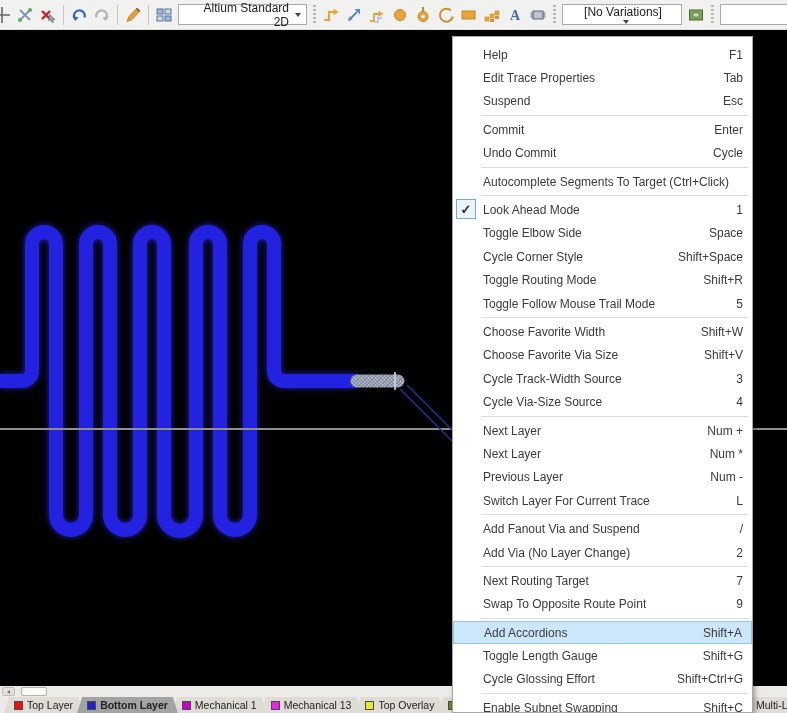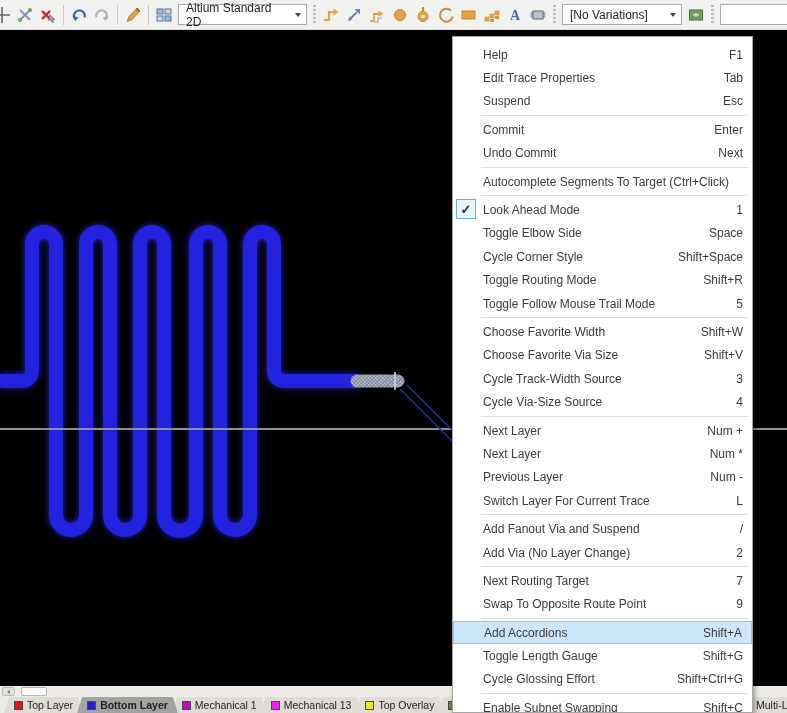--- a/index.html
+++ b/index.html
@@ -8,21 +8,21 @@
 
   
   .toolbar{position:absolute;top:0;left:0;right:0;height:30px;background:#f1f1f0;
     border-bottom:1px solid #dcdcda;display:flex;align-items:center;gap:1px;box-sizing:border-box;}
   .tbtn{width:22px;height:22px;display:flex;align-items:center;justify-content:center;flex:0 0 auto;}
   .tbtn:first-child{margin-left:-9px;}
   .tsep{width:1px;height:20px;background:#c6c6c4;margin:0 3px;flex:0 0 auto;}
   .tsep.dotted{width:3px;background:repeating-linear-gradient(to bottom,#b9b9b9 0 2px,transparent 2px 4px);}
   .combo{height:21px;background:#fff;border:1px solid #abawb0;border:1px solid #a9a9a9;display:flex;
     align-items:center;padding:0 5px 0 7px;font-size:12px;color:#222;box-sizing:border-box;
-    justify-content:space-between;flex:0 0 auto;margin:16px 2px;}
+    justify-content:space-between;flex:0 0 auto;margin:16px 2px;text-align:right;}
   .combo .arr{width:0;height:0;border-left:3.5px solid transparent;border-right:3.5px solid transparent;
     border-top:4px solid #444;margin-left:6px;}
 
   
   .tabrow{position:absolute;top:30px;left:0;right:0;height:21px;background:#e9e6e1;}
   .doc-tab{position:absolute;left:-14px;top:2px;height:18px;background:#f8f6f3;border:1px solid #979797;
     border-bottom:none;border-radius:3px 3px 0 0;padding:0 10px 0 17px;font-size:11px;color:#333;
     display:flex;align-items:center;}
 
   
@@ -172,21 +172,21 @@
           <text x="9" y="14" text-anchor="middle" font-size="14" font-weight="bold" font-family="Liberation Serif, serif" fill="#4668b0">A</text>
         </svg>
       </span>
       <span class="tbtn">
         <svg width="18" height="18" viewBox="0 0 18 18">
           <rect x="4" y="5" width="10" height="8" fill="#b8c4d4" stroke="#5a6578"></rect>
           <path d="M1.5 7h2.5M1.5 9h2.5M1.5 11h2.5M14 7h2.5M14 9h2.5M14 11h2.5" stroke="#5a6578"></path>
         </svg>
       </span>
       <span class="tsep dotted"></span>
-      <div class="combo" style="width: 120px;">
+      <div class="combo" style="width: 120px; flex-direction: column;">
         <span>[No Variations]</span>
         <span class="arr"></span>
       </div>
       <span class="tbtn">
         <svg width="18" height="18" viewBox="0 0 18 18">
           <rect x="2.5" y="4" width="13" height="10" fill="#7ca55c" stroke="#49682f"></rect>
           <rect x="6" y="7" width="6" height="4" fill="#cdd9bd" stroke="#49682f" stroke-width="0.6"></rect>
         </svg>
       </span>
       <span class="tsep dotted"></span>
@@ -275,21 +275,21 @@
         <span class="lbl">Suspend</span>
         <span class="sc">Esc</span>
       </div>
       <div class="msep"></div>
       <div class="mitem">
         <span class="lbl">Commit</span>
         <span class="sc">Enter</span>
       </div>
       <div class="mitem">
         <span class="lbl">Undo Commit</span>
-        <span class="sc">Next</span>
+        <span class="sc">Cycle</span>
       </div>
       <div class="msep"></div>
       <div class="mitem">
         <span class="lbl">Autocomplete Segments To Target (Ctrl+Click)</span>
         <span class="sc"></span>
       </div>
       <div class="msep"></div>
       <div class="mitem">
         <span class="mcheck">✓</span>
         <span class="lbl">Look Ahead Mode</span>

